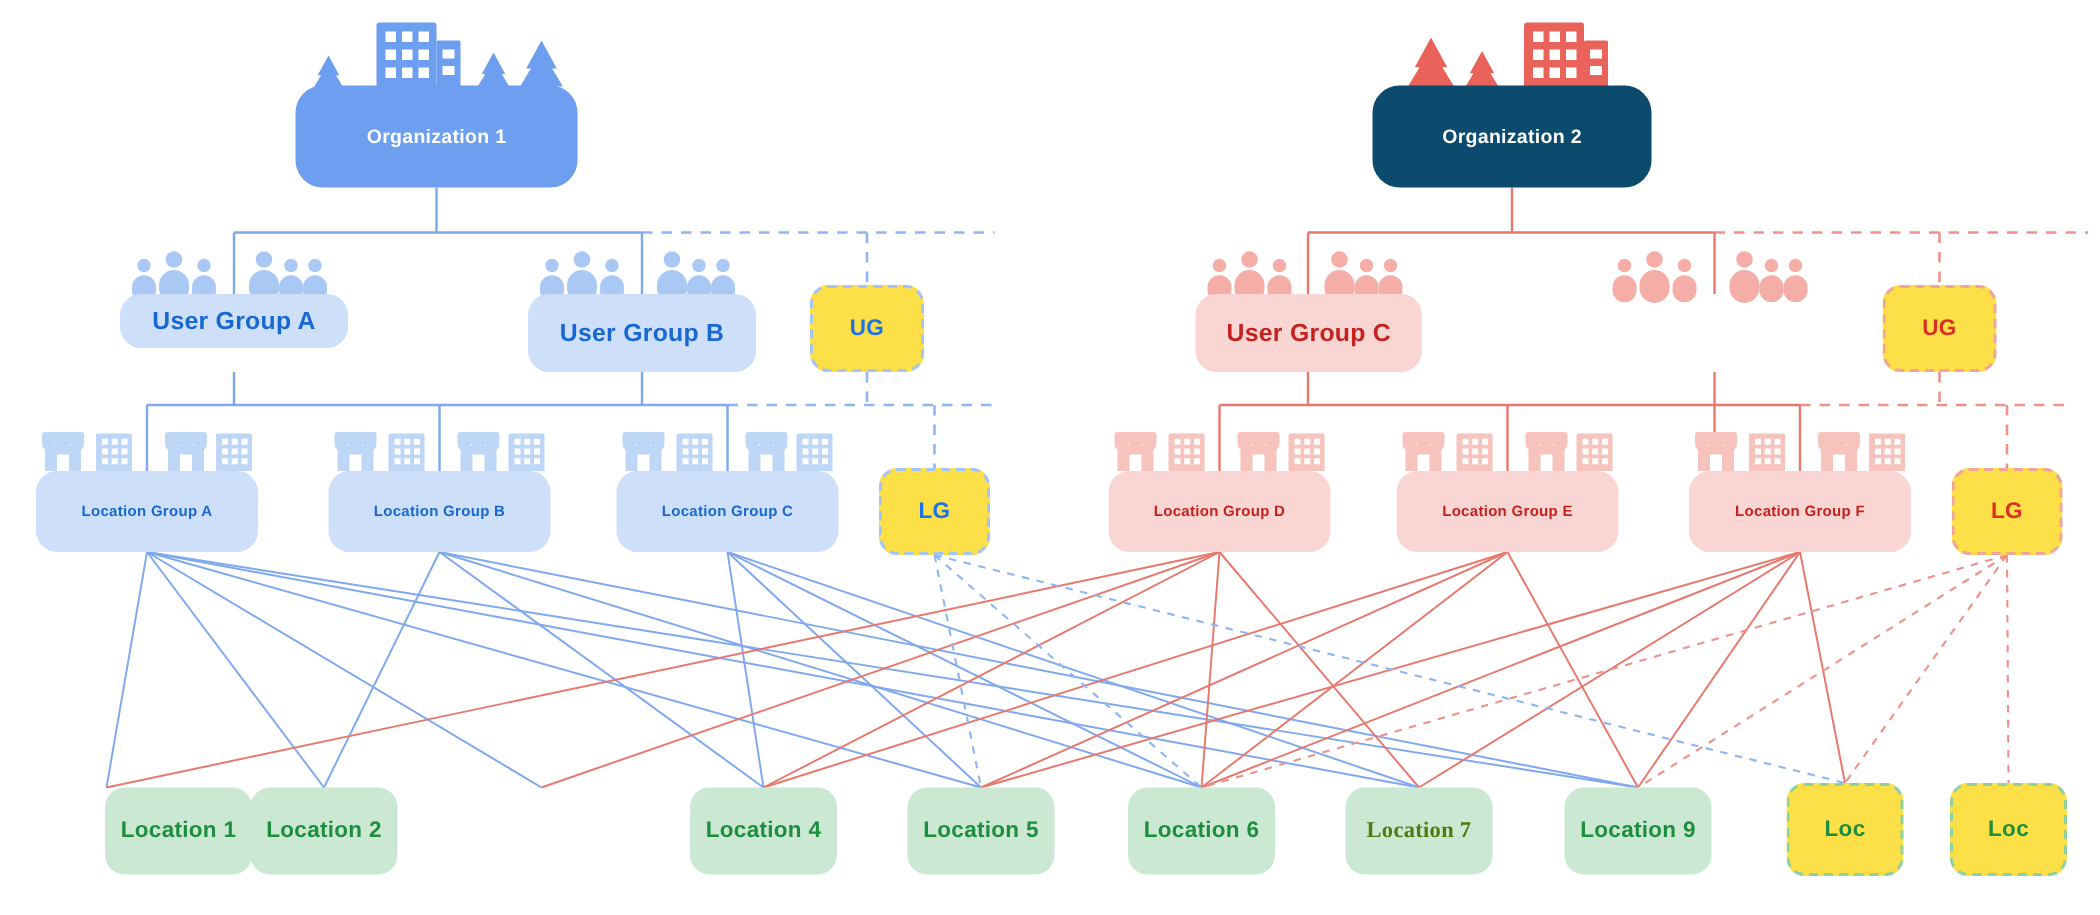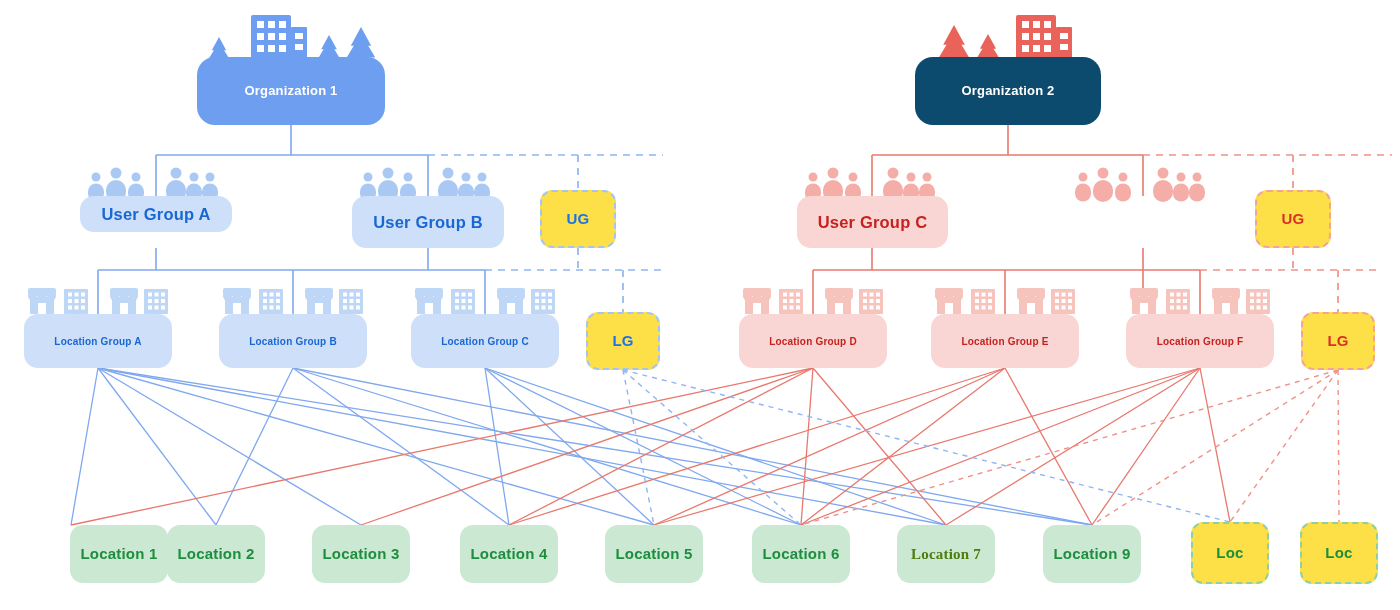--- a/index.html
+++ b/index.html
@@ -404,21 +404,20 @@
           <rect x="130" y="11" width="4" height="4" fill="#fff"></rect>
           <rect x="136.5" y="11" width="4" height="4" fill="#fff"></rect>
           <rect x="143" y="11" width="4" height="4" fill="#fff"></rect>
           <rect x="130" y="17.5" width="4" height="4" fill="#fff"></rect>
           <rect x="136.5" y="17.5" width="4" height="4" fill="#fff"></rect>
           <rect x="143" y="17.5" width="4" height="4" fill="#fff"></rect>
         </svg></div>
       <div class="node lgroup" style="background: rgb(249, 214, 211); color: rgb(197, 34, 31); left: 1126px; top: 314px; width: 148px; height: 54px;">Location Group F</div>
       <div class="node location" style="background: rgb(203, 232, 211); color: rgb(30, 142, 62); left: 22px; top: 525px; width: 98px; height: 58px; margin-left: 48px;">Location 1</div>
       <div class="node location" style="background: rgb(203, 232, 211); color: rgb(30, 142, 62); left: 167px; top: 525px; width: 98px; height: 58px;">Location 2</div>
-      <div class="node location" style="background: rgb(203, 232, 211); color: rgb(30, 142, 62); left: 312px; top: 525px; width: 98px; height: 58px;">Location 3</div>
       <div class="node location" style="background: rgb(203, 232, 211); color: rgb(30, 142, 62); left: 460px; top: 525px; width: 98px; height: 58px; text-align: center;">Location 4</div>
       <div class="node location" style="background: rgb(203, 232, 211); color: rgb(30, 142, 62); left: 605px; top: 525px; width: 98px; height: 58px;">Location 5</div>
       <div class="node location" style="background: rgb(203, 232, 211); color: rgb(30, 142, 62); left: 752px; top: 525px; width: 98px; height: 58px;">Location 6</div>
       <div class="node location" style="background: rgb(203, 232, 211); color: #4d7c0f; left: 897px; top: 525px; width: 98px; height: 58px; font-family: Liberation Serif, serif;">Location 7</div>
       <div class="node location" style="background: rgb(203, 232, 211); color: rgb(30, 142, 62); left: 1043px; top: 525px; width: 98px; height: 58px;">Location 9</div>
       <div class="node placeholder" style="border-color: rgb(164, 196, 245); color: rgb(26, 115, 232); left: 540px; top: 190px; width: 76px; height: 58px;">UG</div>
       <div class="node placeholder" style="border-color: rgb(242, 164, 156); color: rgb(217, 48, 37); left: 1255px; top: 190px; width: 76px; height: 58px;">UG</div>
       <div class="node placeholder" style="border-color: rgb(164, 196, 245); color: rgb(26, 115, 232); left: 586px; top: 312px; width: 74px; height: 58px;">LG</div>
       <div class="node placeholder" style="border-color: rgb(242, 164, 156); color: rgb(217, 48, 37); left: 1301px; top: 312px; width: 74px; height: 58px;">LG</div>
       <div class="node placeholder" style="border-color: rgb(143, 208, 160); color: rgb(30, 142, 62); left: 1191px; top: 522px; width: 78px; height: 62px;">Loc</div>

